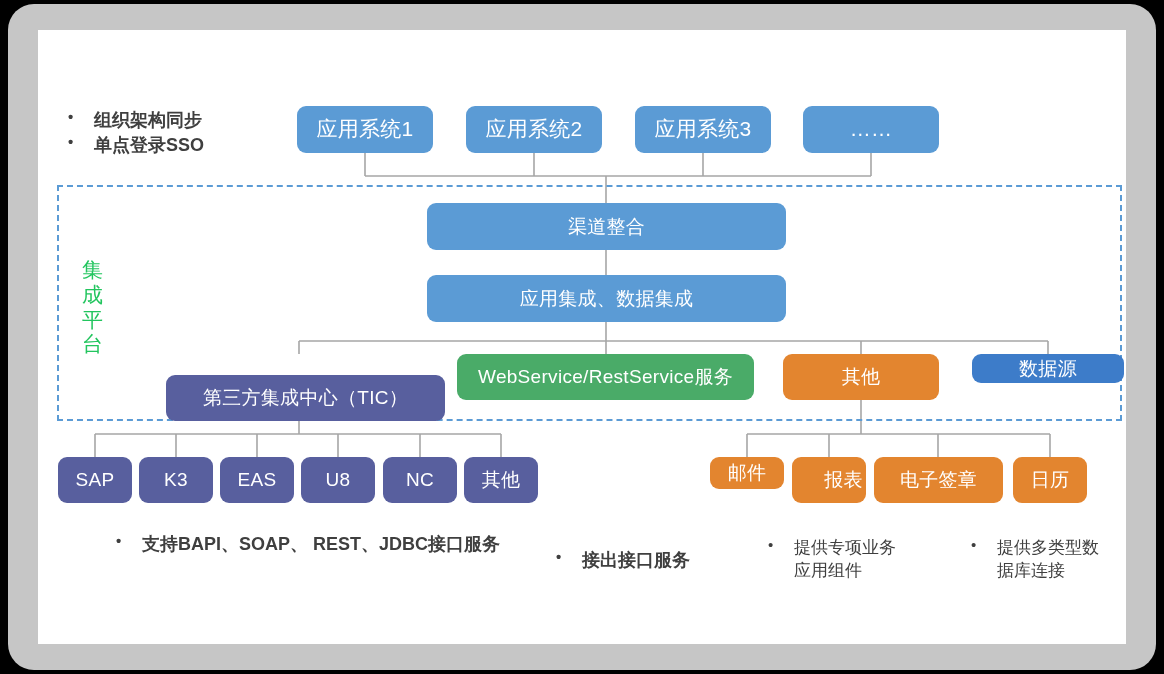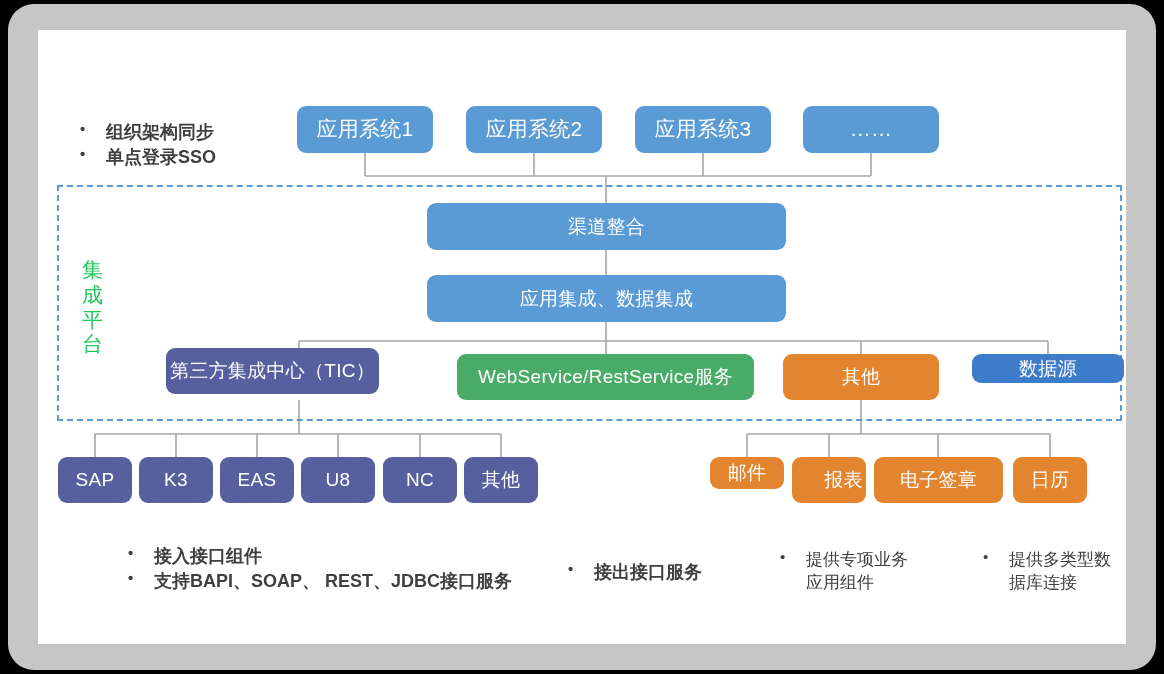--- a/index.html
+++ b/index.html
@@ -90,21 +90,21 @@
     height: 674px;
     pointer-events: none;
   }
 
   
   .note {
     position: absolute;
     color: #3f3f3f;
   }
   .note ul {
-    margin: 16px;
+    margin: 4px;
     padding: 0;
     list-style: none;
   }
   .note li {
     position: relative;
     padding-left: 30px;
     line-height: 1.38;
     white-space: pre-line;
   }
   .note li::before {
@@ -176,40 +176,39 @@
 </div>
 
 <div class="node blue-light t-app" style="left:297px; top:106px; width:136px; height:47px;">应用系统1</div>
 <div class="node blue-light t-app" style="left:466px; top:106px; width:136px; height:47px;">应用系统2</div>
 <div class="node blue-light t-app" style="left:635px; top:106px; width:136px; height:47px;">应用系统3</div>
 <div class="node blue-light t-app" style="left:803px; top:106px; width:136px; height:47px;">……</div>
 
 <div class="node blue-light t-mid" style="left:427px; top:203px; width:359px; height:47px;">渠道整合</div>
 <div class="node blue-light t-mid" style="left:427px; top:275px; width:359px; height:47px;">应用集成、数据集成</div>
 
-<div class="node purple t-svc" style="left:166px; top:348px; width:213px; height:46px;">第三方集成中心（TIC）</div>
+<div class="node purple t-svc" style="left:166px; top:375px; width:279px; height:46px;">第三方集成中心（TIC）</div>
 <div class="node green t-svc" style="left:457px; top:354px; width:297px; height:46px;">WebService/RestService服务</div>
 <div class="node orange t-svc" style="left:783px; top:354px; width:156px; height:46px;">其他</div>
 <div class="node blue-strong t-svc" style="left:972px; top:354px; width:152px; height:29px;">数据源</div>
 
 <div class="node purple t-leaf" style="left:58px; top:457px; width:74px; height:46px;">SAP</div>
 <div class="node purple t-leaf" style="left:139px; top:457px; width:74px; height:46px;">K3</div>
 <div class="node purple t-leaf" style="left:220px; top:457px; width:74px; height:46px;">EAS</div>
 <div class="node purple t-leaf" style="left:301px; top:457px; width:74px; height:46px;">U8</div>
 <div class="node purple t-leaf" style="left:383px; top:457px; width:74px; height:46px;">NC</div>
 <div class="node purple t-leaf" style="left:464px; top:457px; width:74px; height:46px;">其他</div>
 
 <div class="node orange t-leaf" style="left:710px; top:457px; width:74px; height:32px;">邮件</div>
 <div class="node orange t-leaf" style="left:792px; top:457px; width:74px; height:46px;padding-left:29px;">报表</div>
 <div class="node orange t-leaf" style="left:874px; top:457px; width:129px; height:46px;">电子签章</div>
 <div class="node orange t-leaf" style="left:1013px; top:457px; width:74px; height:46px;">日历</div>
 
 <div class="note" id="note-bottom-1">
   <ul>
-    <li>接入接口组件</li>
     <li>支持BAPI、SOAP、 REST、JDBC接口服务</li>
   </ul>
 </div>
 <div class="note" id="note-bottom-2">
   <ul>
     <li>接出接口服务</li>
   </ul>
 </div>
 <div class="note" id="note-bottom-3">
   <ul>

